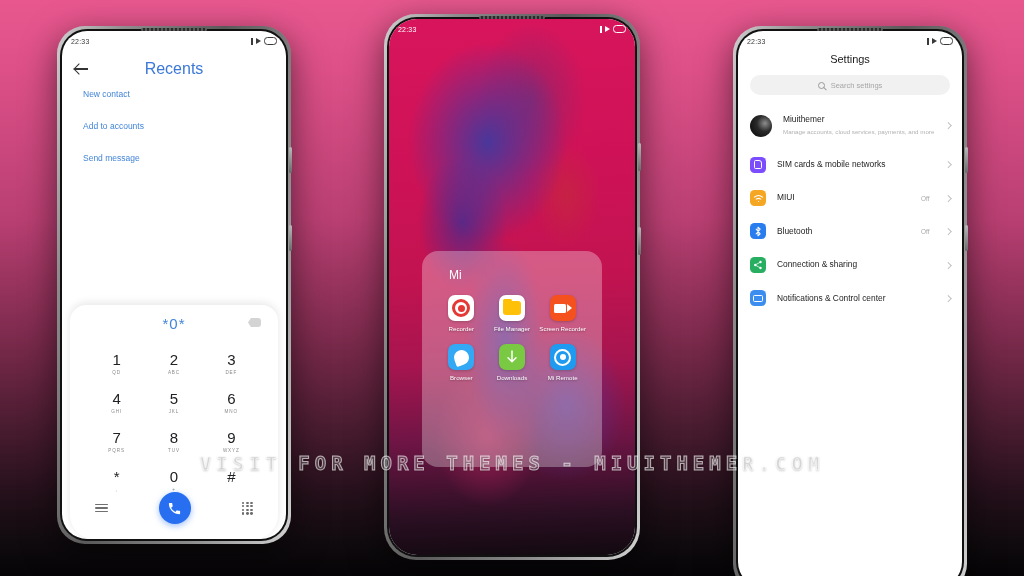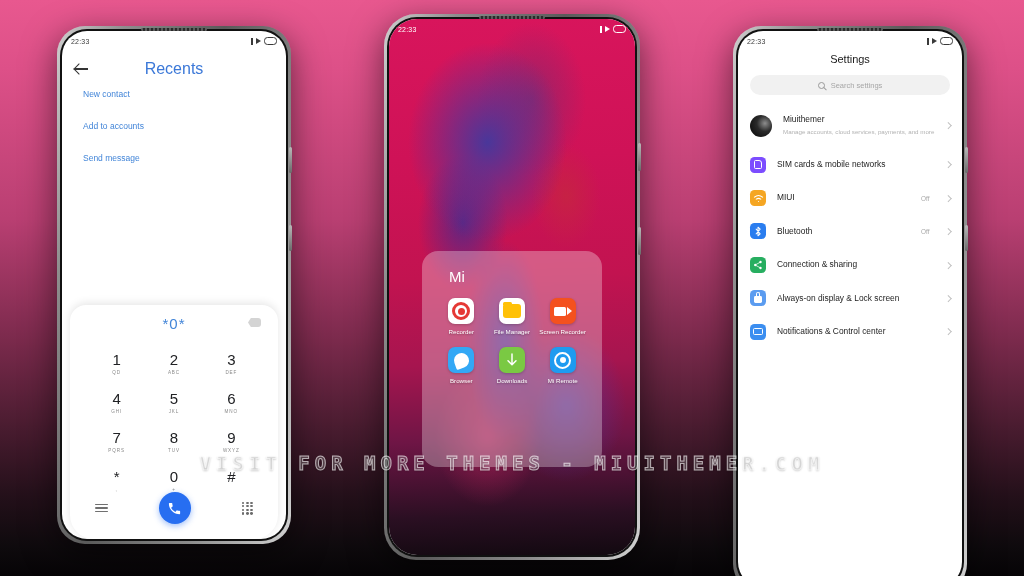--- a/index.html
+++ b/index.html
@@ -79,21 +79,21 @@
       radial-gradient(ellipse 34% 22% at 58% 15%, rgba(130,40,110,.75) 0%, rgba(130,40,110,0) 65%),
       radial-gradient(ellipse 20% 14% at 72% 33%, rgba(198,36,66,.85) 0%, rgba(198,36,66,0) 70%),
       radial-gradient(ellipse 26% 18% at 30% 38%, rgba(50,46,150,.7) 0%, rgba(50,46,150,0) 70%),
       radial-gradient(ellipse 22% 26% at 47% 60%, rgba(70,50,155,.72) 0%, rgba(70,50,155,0) 72%),
       radial-gradient(ellipse 30% 18% at 40% 78%, rgba(205,38,96,.55) 0%, rgba(205,38,96,0) 72%),
       radial-gradient(ellipse 34% 20% at 72% 72%, rgba(74,58,168,.6) 0%, rgba(74,58,168,0) 72%),
       linear-gradient(178deg,#d8155c 0%,#cf1257 26%,#c21350 48%,#a6154f 64%,#6e1545 78%,#2a0f22 92%,#120910 100%);
   }
   .folder { position:absolute; left:33px; right:33px; top:232px; height:216px;
             background:rgba(255,255,255,.30); border-radius:16px; backdrop-filter:blur(2px); }
-  .folder-title { color:#fff; font-size:15px; padding:17px 0 0 27px; }
+  .folder-title { color:#fff; font-size:12px; padding:17px 0 0 27px; }
   .appgrid { display:grid; grid-template-columns:repeat(3,1fr); padding:13px 14px 0; row-gap:11px; }
   .app { display:flex; flex-direction:column; align-items:center; }
   .appicon { width:26px; height:26px; border-radius:7px; display:flex;
              align-items:center; justify-content:center; box-shadow:0 1px 3px rgba(0,0,0,.22); }
   .applabel { color:#fff; font-size:6.2px; margin-top:4px; text-align:center; line-height:1.35;
               text-shadow:0 1px 2px rgba(0,0,0,.35); }
 
   
   .set-title { position:absolute; top:22px; left:0; right:0; text-align:center;
                font-size:11px; color:#1a1a1a; }
@@ -378,29 +378,20 @@
                 <circle cx="15" cy="4" r="2.4"></circle>
                 <circle cx="4.5" cy="10" r="2.4"></circle>
                 <circle cx="15" cy="16" r="2.4"></circle>
                 <path d="M6 9l8-4.3M6 11l8 4.3" stroke="#fff" stroke-width="1.5"></path>
               </svg>
             </div>
             <div class="setlabel">Connection &amp; sharing</div>
             <span class="chev"></span>
           </div>
           <div class="setrow">
-            <div class="ico" style="background: rgb(91, 156, 240);">
-              <span style="width:8px;height:7px;background:#fff;border-radius:1.4px;position:relative;margin-top:2px;">
-                <span style="position:absolute;top:-3.6px;left:1.6px;width:4.8px;height:4px;border:1.3px solid #fff;border-bottom:none;border-radius:2.5px 2.5px 0 0;"></span>
-              </span>
-            </div>
-            <div class="setlabel">Always-on display &amp; Lock screen</div>
-            <span class="chev"></span>
-          </div>
-          <div class="setrow">
             <div class="ico" style="background: rgb(59, 142, 240);">
               <span style="width:9.5px;height:7.5px;border:1.5px solid #fff;border-radius:1.5px;"></span>
             </div>
             <div class="setlabel">Notifications &amp; Control center</div>
             <span class="chev"></span>
           </div>
         </div>
     </div>
   </div>
 </div>

